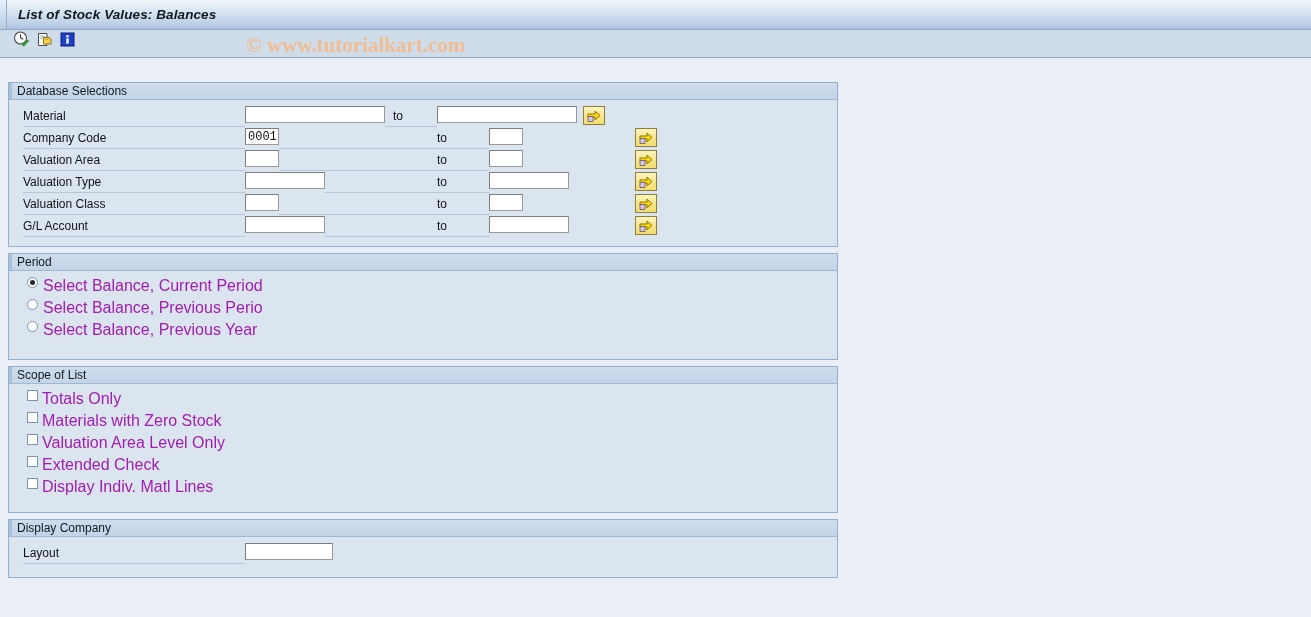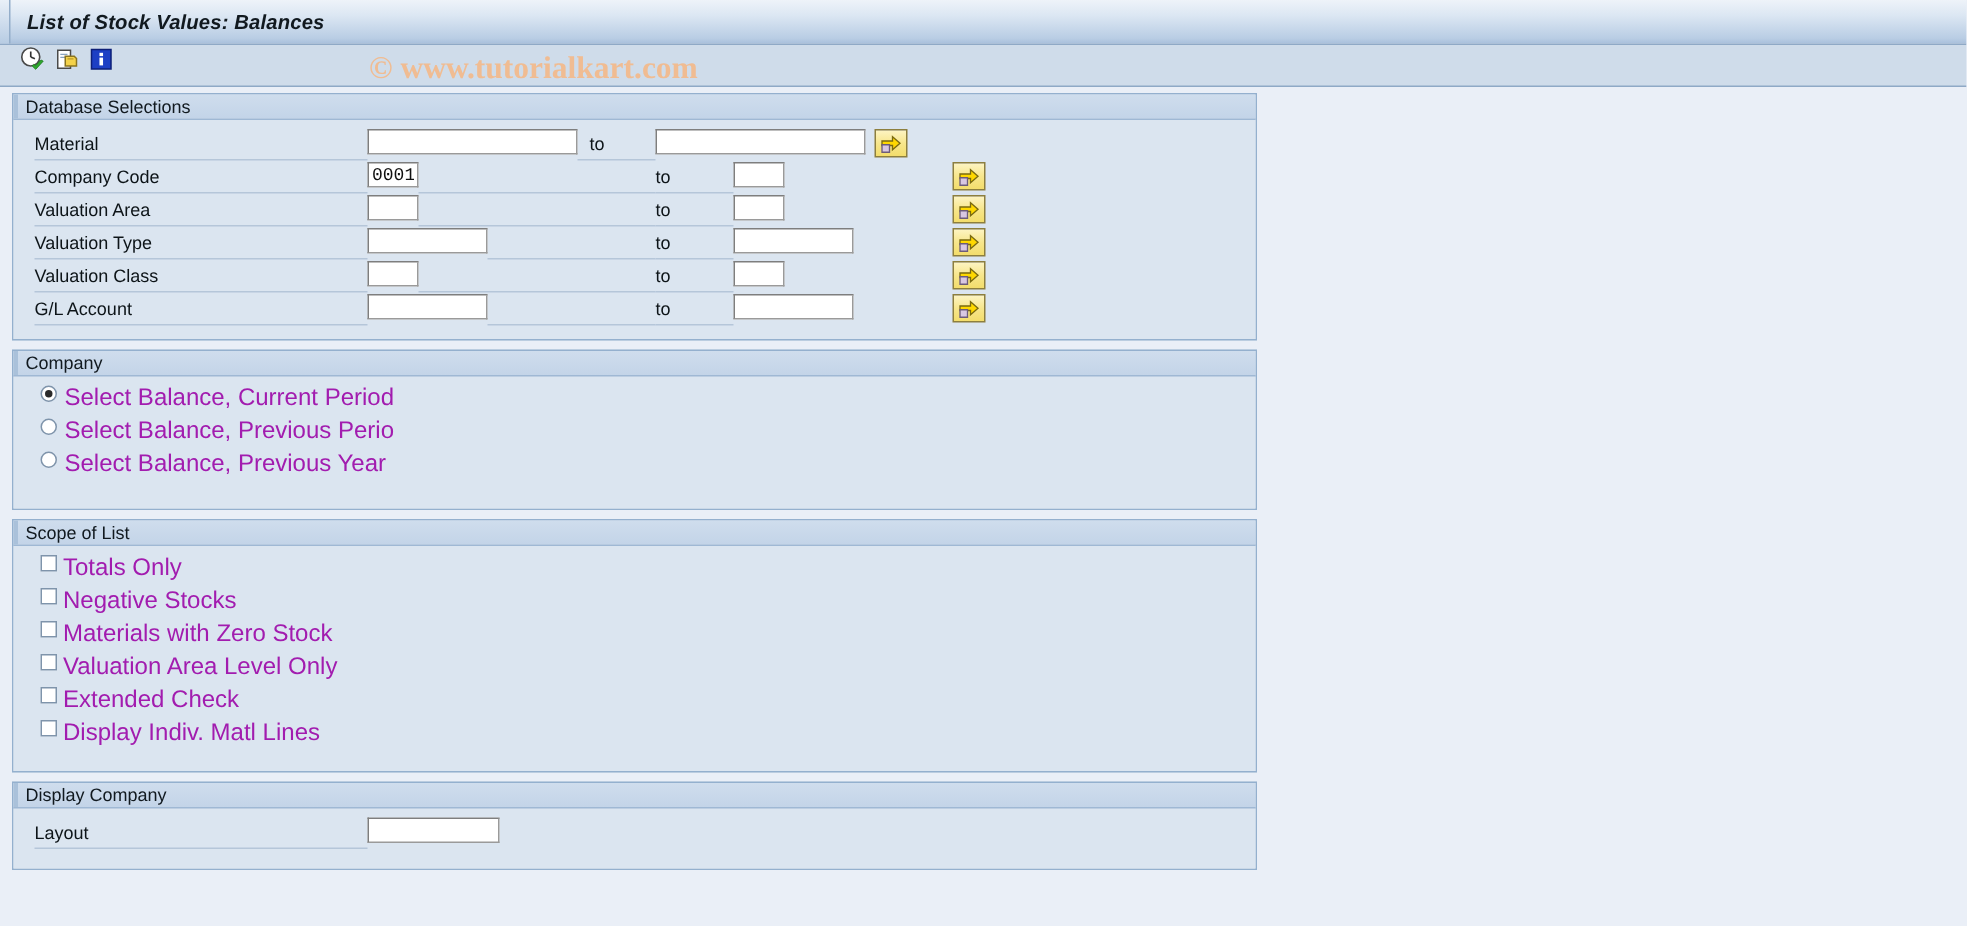--- a/index.html
+++ b/index.html
@@ -75,21 +75,21 @@
   
   .canvas {
     position: relative;
     width: 1311px;
     height: 561px;
     background: #eaeff7;
   }
   .form-panel {
     position: absolute;
     left: 8px;
-    top: 4px;
+    top: 24px;
     width: 830px;
     background: #eaeff7;
   }
 
   
   .group {
     border: 1px solid #94b0ce;
     background: #dbe5f0;
     margin-bottom: 6px;
   }
@@ -361,21 +361,21 @@
             <path d="M2 6 H9 V3.2 L14 7.5 L9 11.8 V9 H2 Z" fill="#ffd800" stroke="#7a6a10" stroke-width="0.9"></path>
             <path d="M2 8.5 H7 V13.5 H2 Z" fill="#d8c7e2" stroke="#6d5c7a" stroke-width="0.9"></path>
           </svg>
         </div>
       </div>
 
     </div>
   </div>
 
   <div class="group">
-    <div class="group-header">Company</div>
+    <div class="group-header">Period</div>
     <div class="group-body" style="padding:6px 0 16px 0">
 
       <div class="opt-row">
         <span class="radio on"></span>
         <span class="opt-label">Select Balance, Current Period</span>
       </div>
 
       <div class="opt-row">
         <span class="radio"></span>
         <span class="opt-label">Select Balance, Previous Perio</span>
@@ -391,24 +391,20 @@
 
   <div class="group">
     <div class="group-header">Scope of List</div>
     <div class="group-body" style="padding:6px 0 12px 0">
 
       <div class="opt-row">
         <span class="checkbox"></span>
         <span class="opt-label">Totals Only</span>
       </div>
 
-      <div class="opt-row">
-        <span class="checkbox"></span>
-        <span class="opt-label">Negative Stocks</span>
-      </div>
 
       <div class="opt-row">
         <span class="checkbox"></span>
         <span class="opt-label">Materials with Zero Stock</span>
       </div>
 
       <div class="opt-row">
         <span class="checkbox"></span>
         <span class="opt-label">Valuation Area Level Only</span>
       </div>

